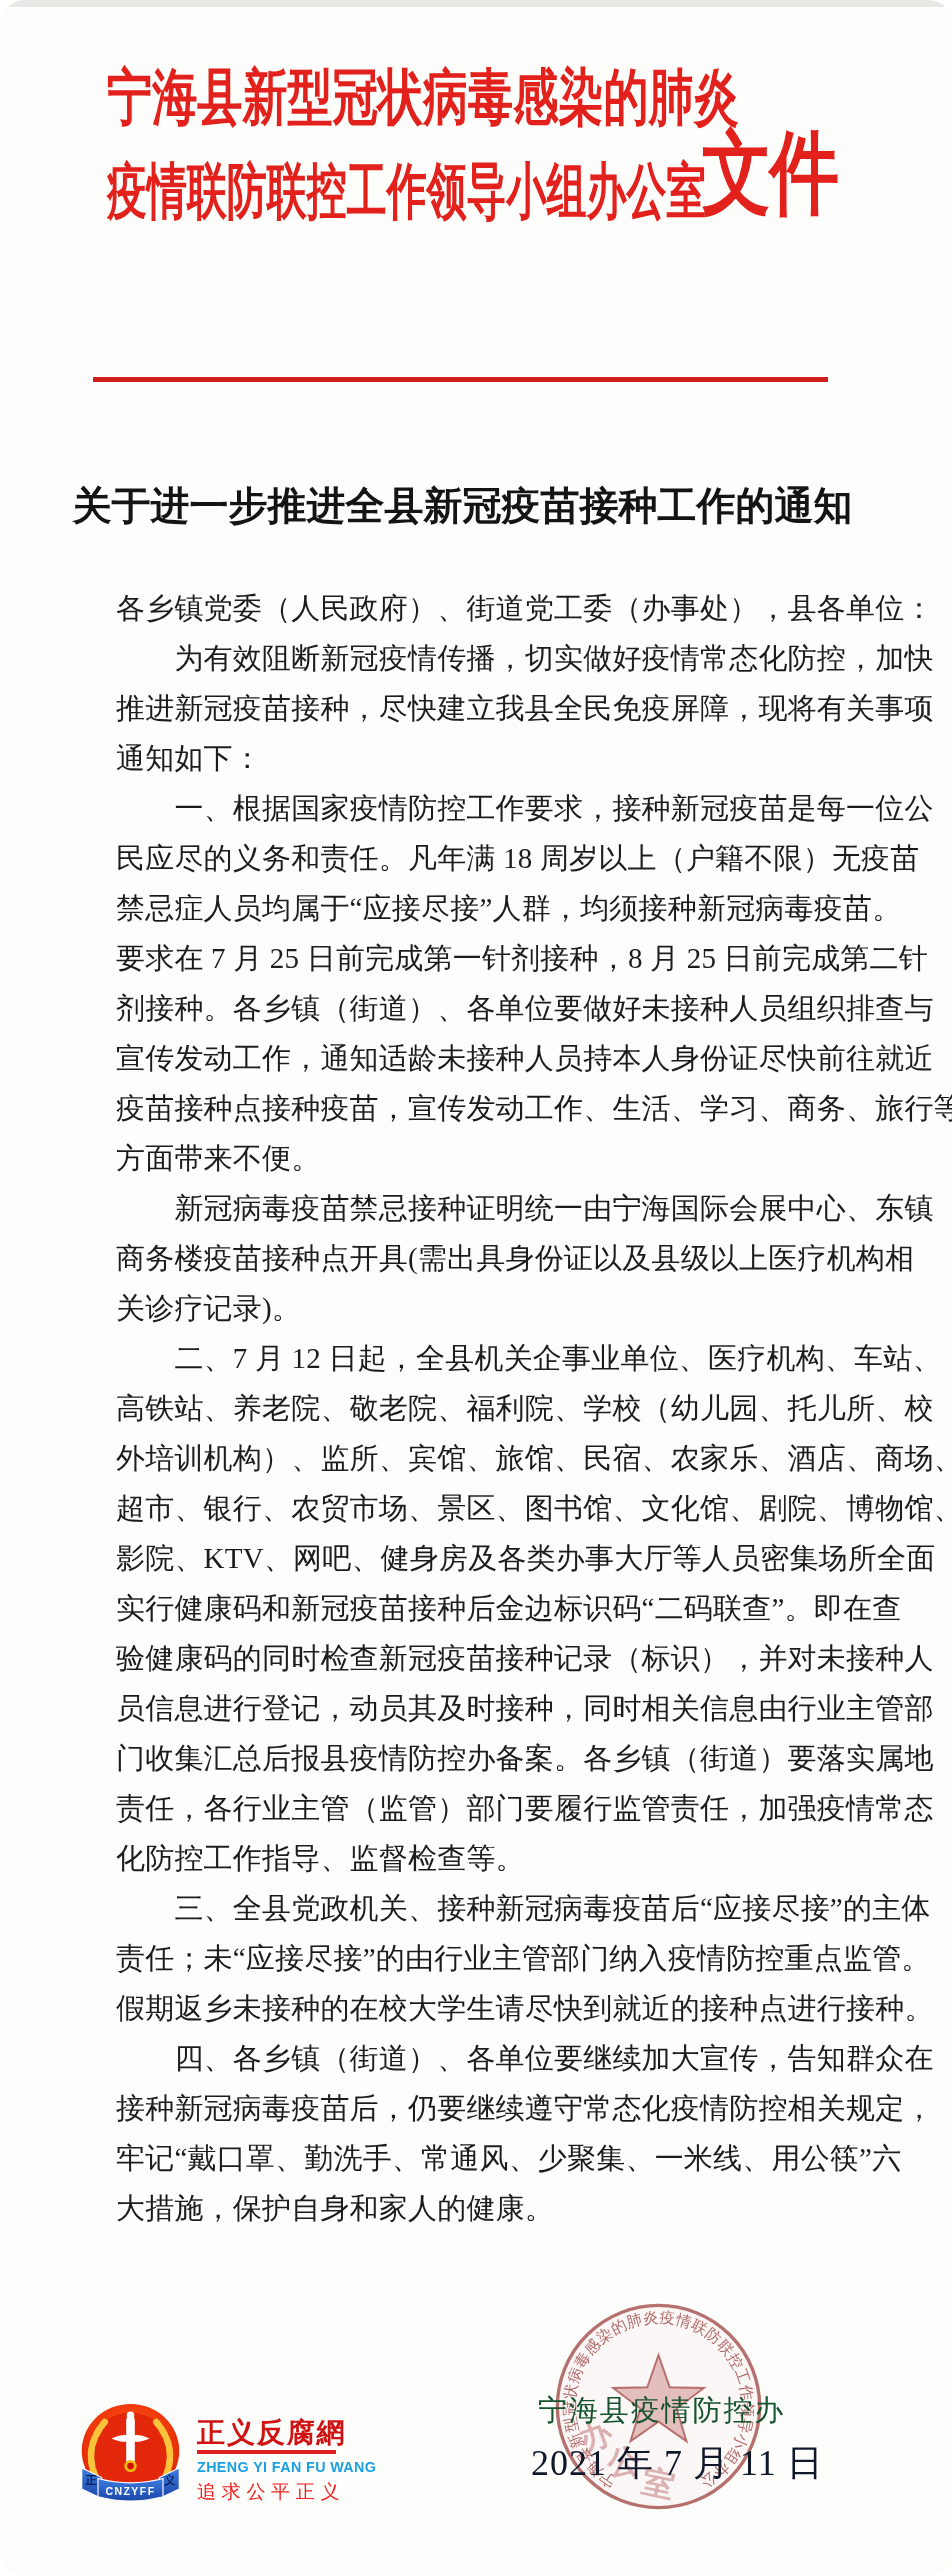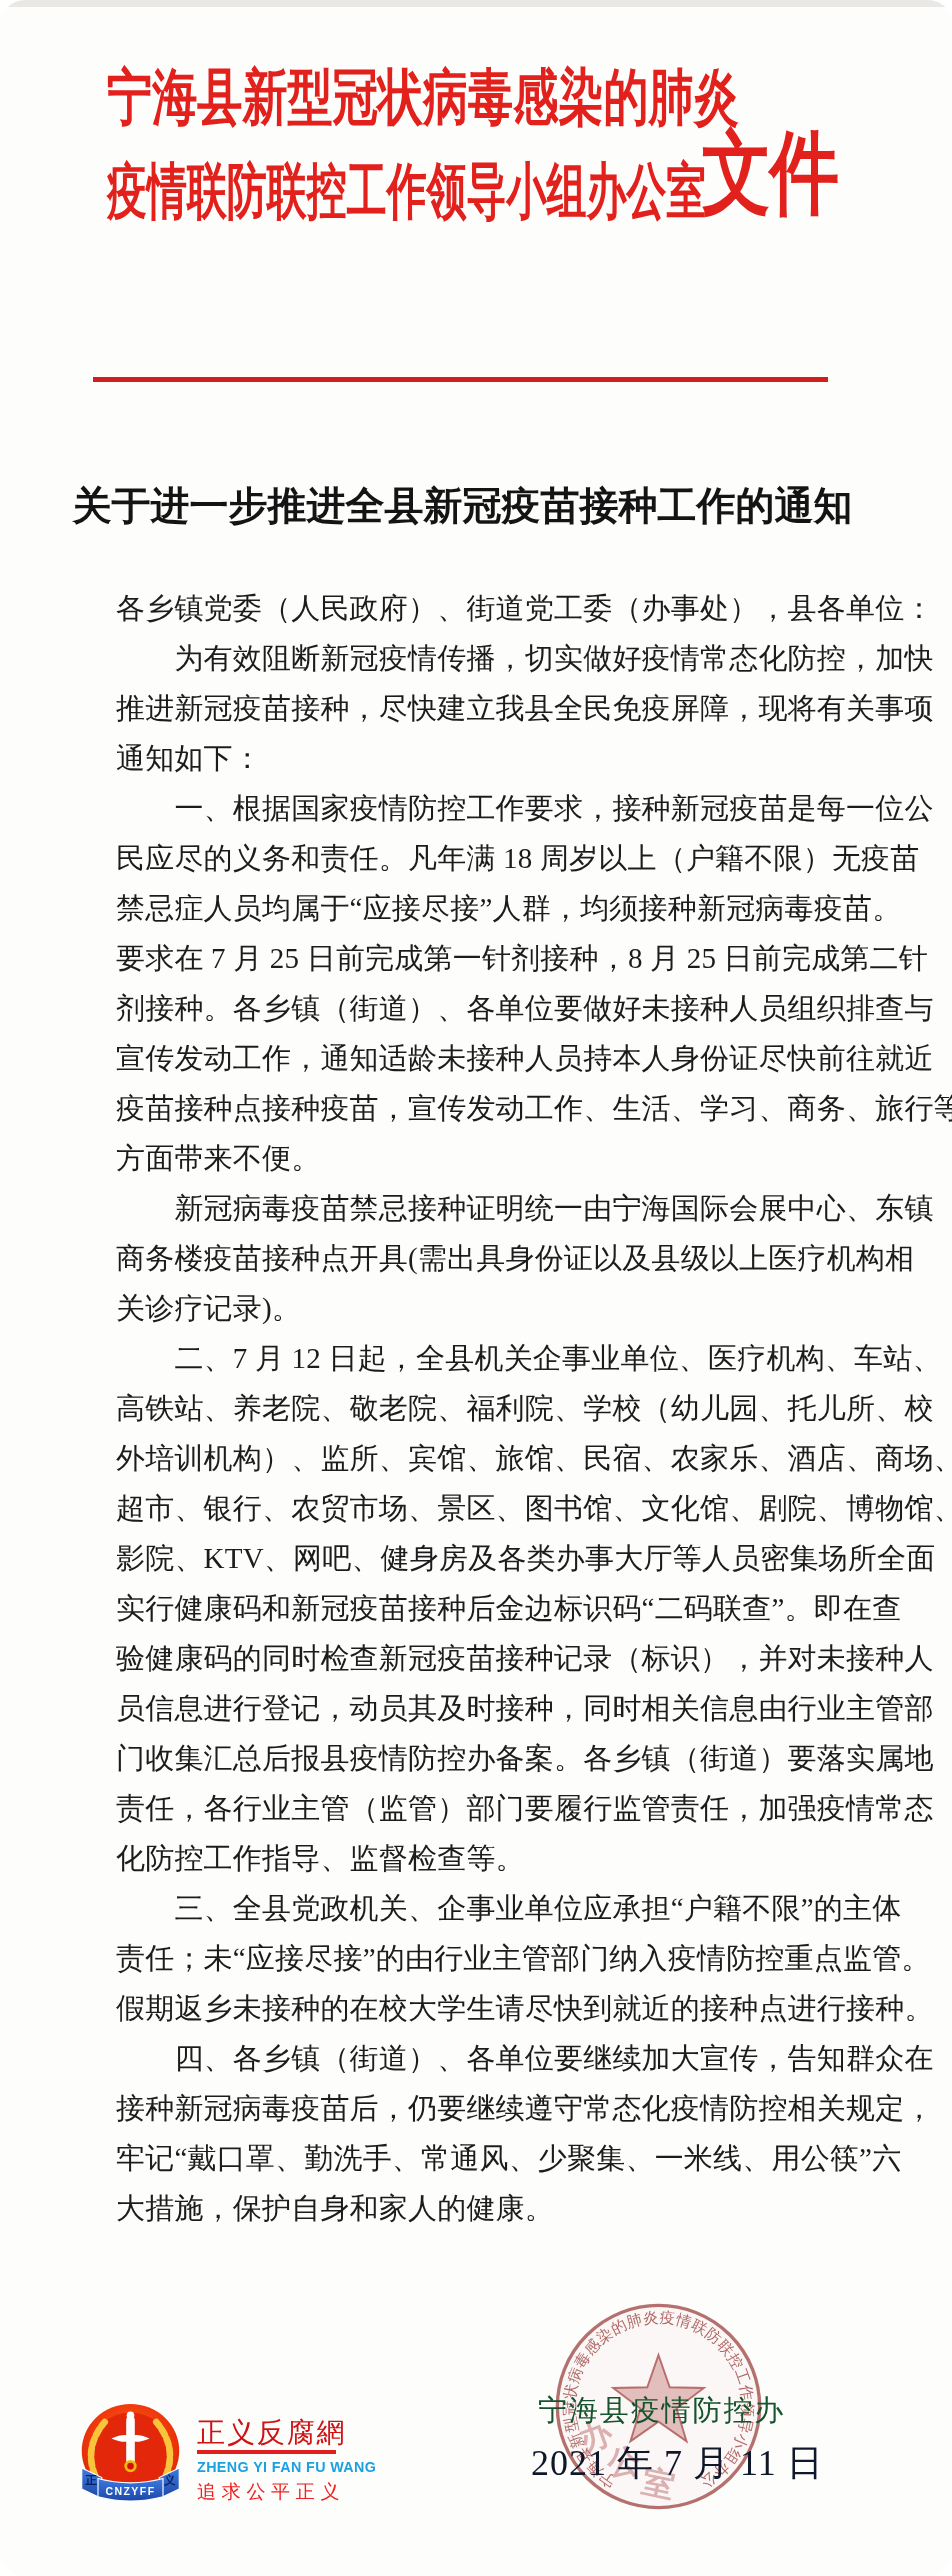--- a/index.html
+++ b/index.html
@@ -49,21 +49,21 @@
     left:538px;top:2391px;width:238px;text-align:center;
     font-size:29px;color:#14532d;letter-spacing:1.9px;white-space:nowrap;
   }
   #signature-date{
     left:531px;top:2439px;width:253px;text-align:left;
     font-size:36px;color:#0f172a;letter-spacing:1px;white-space:nowrap;
   }
   
   #emblem-svg{left:76px;top:2403px;}
   #site-name{
-    left:197px;top:2414px;width:143px;font-size:28px;font-weight:normal;
+    left:197px;top:2414px;width:143px;font-size:28px;font-weight:bold;
     color:var(--logo-red,#cf1212);letter-spacing:1.9px;white-space:nowrap;
     font-family:"Liberation Serif","DejaVu Serif",serif;
   }
   #site-rule{left:197px;top:2450px;width:139px;height:3.8px;background:#e02020;}
   #site-latin{
     left:197px;top:2459px;font-size:14.3px;font-weight:bold;
     color:var(--logo-blue,#1ba0e1);letter-spacing:0.4px;white-space:nowrap;
     font-family:"Liberation Sans","DejaVu Sans",sans-serif;
   }
   #site-slogan{
@@ -107,21 +107,21 @@
       <div class="bodyline">高铁站、养老院、敬老院、福利院、学校（幼儿园、托儿所、校</div>
       <div class="bodyline">外培训机构）、监所、宾馆、旅馆、民宿、农家乐、酒店、商场、</div>
       <div class="bodyline">超市、银行、农贸市场、景区、图书馆、文化馆、剧院、博物馆、</div>
       <div class="bodyline">影院、KTV、网吧、健身房及各类办事大厅等人员密集场所全面</div>
       <div class="bodyline">实行健康码和新冠疫苗接种后金边标识码“二码联查”。即在查</div>
       <div class="bodyline">验健康码的同时检查新冠疫苗接种记录（标识），并对未接种人</div>
       <div class="bodyline">员信息进行登记，动员其及时接种，同时相关信息由行业主管部</div>
       <div class="bodyline">门收集汇总后报县疫情防控办备案。各乡镇（街道）要落实属地</div>
       <div class="bodyline">责任，各行业主管（监管）部门要履行监管责任，加强疫情常态</div>
       <div class="bodyline">化防控工作指导、监督检查等。</div>
-      <div class="bodyline">　　三、全县党政机关、企事业单位应承担“户籍不限”的主体</div>
+      <div class="bodyline">　　三、全县党政机关、接种新冠病毒疫苗后“应接尽接”的主体</div>
       <div class="bodyline">责任；未“应接尽接”的由行业主管部门纳入疫情防控重点监管。</div>
       <div class="bodyline">假期返乡未接种的在校大学生请尽快到就近的接种点进行接种。</div>
       <div class="bodyline">　　四、各乡镇（街道）、各单位要继续加大宣传，告知群众在</div>
       <div class="bodyline">接种新冠病毒疫苗后，仍要继续遵守常态化疫情防控相关规定，</div>
       <div class="bodyline">牢记“戴口罩、勤洗手、常通风、少聚集、一米线、用公筷”六</div>
       <div class="bodyline">大措施，保护自身和家人的健康。</div>
     </div>
 
   <svg class="abs" id="seal-svg" width="229" height="229" viewBox="0 0 240 240">
     <circle cx="120" cy="120" r="106" fill="rgba(214,160,158,0.06)" stroke="rgba(168,88,86,0.85)" stroke-width="3.5"></circle>

